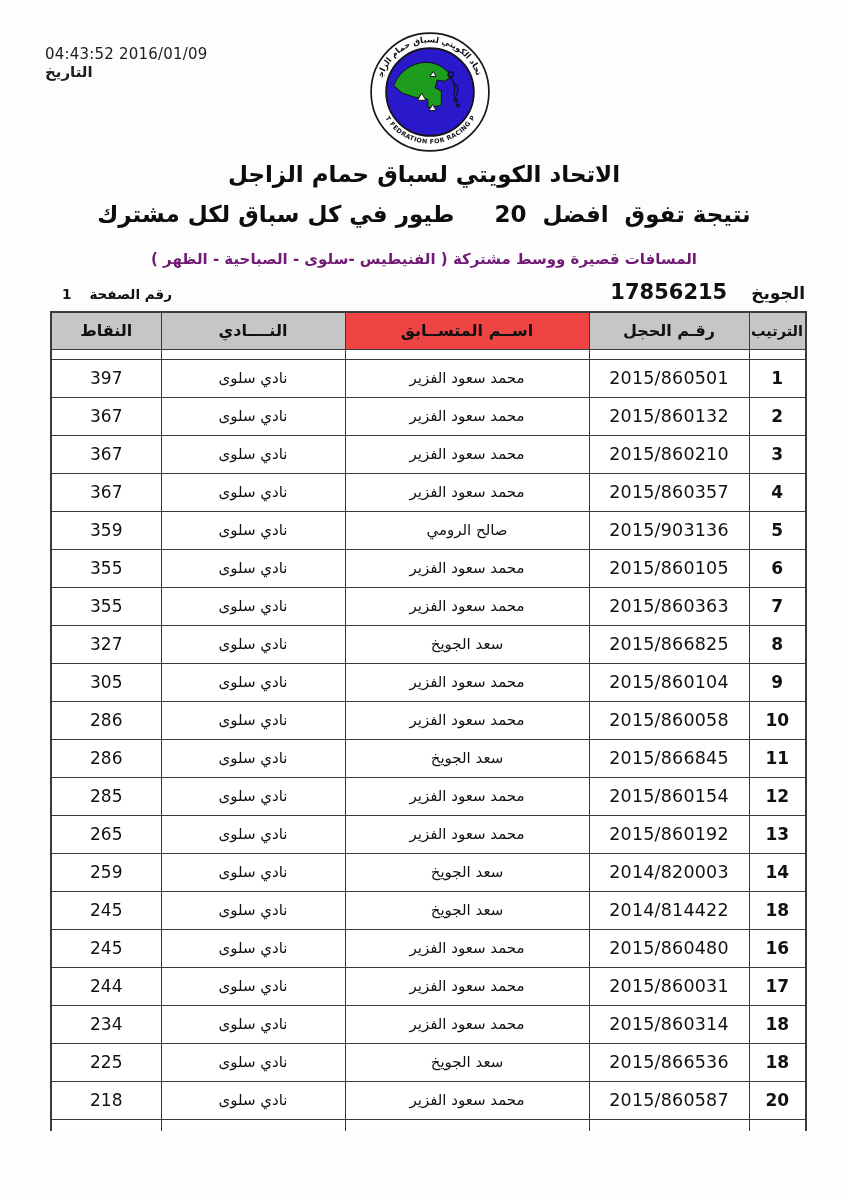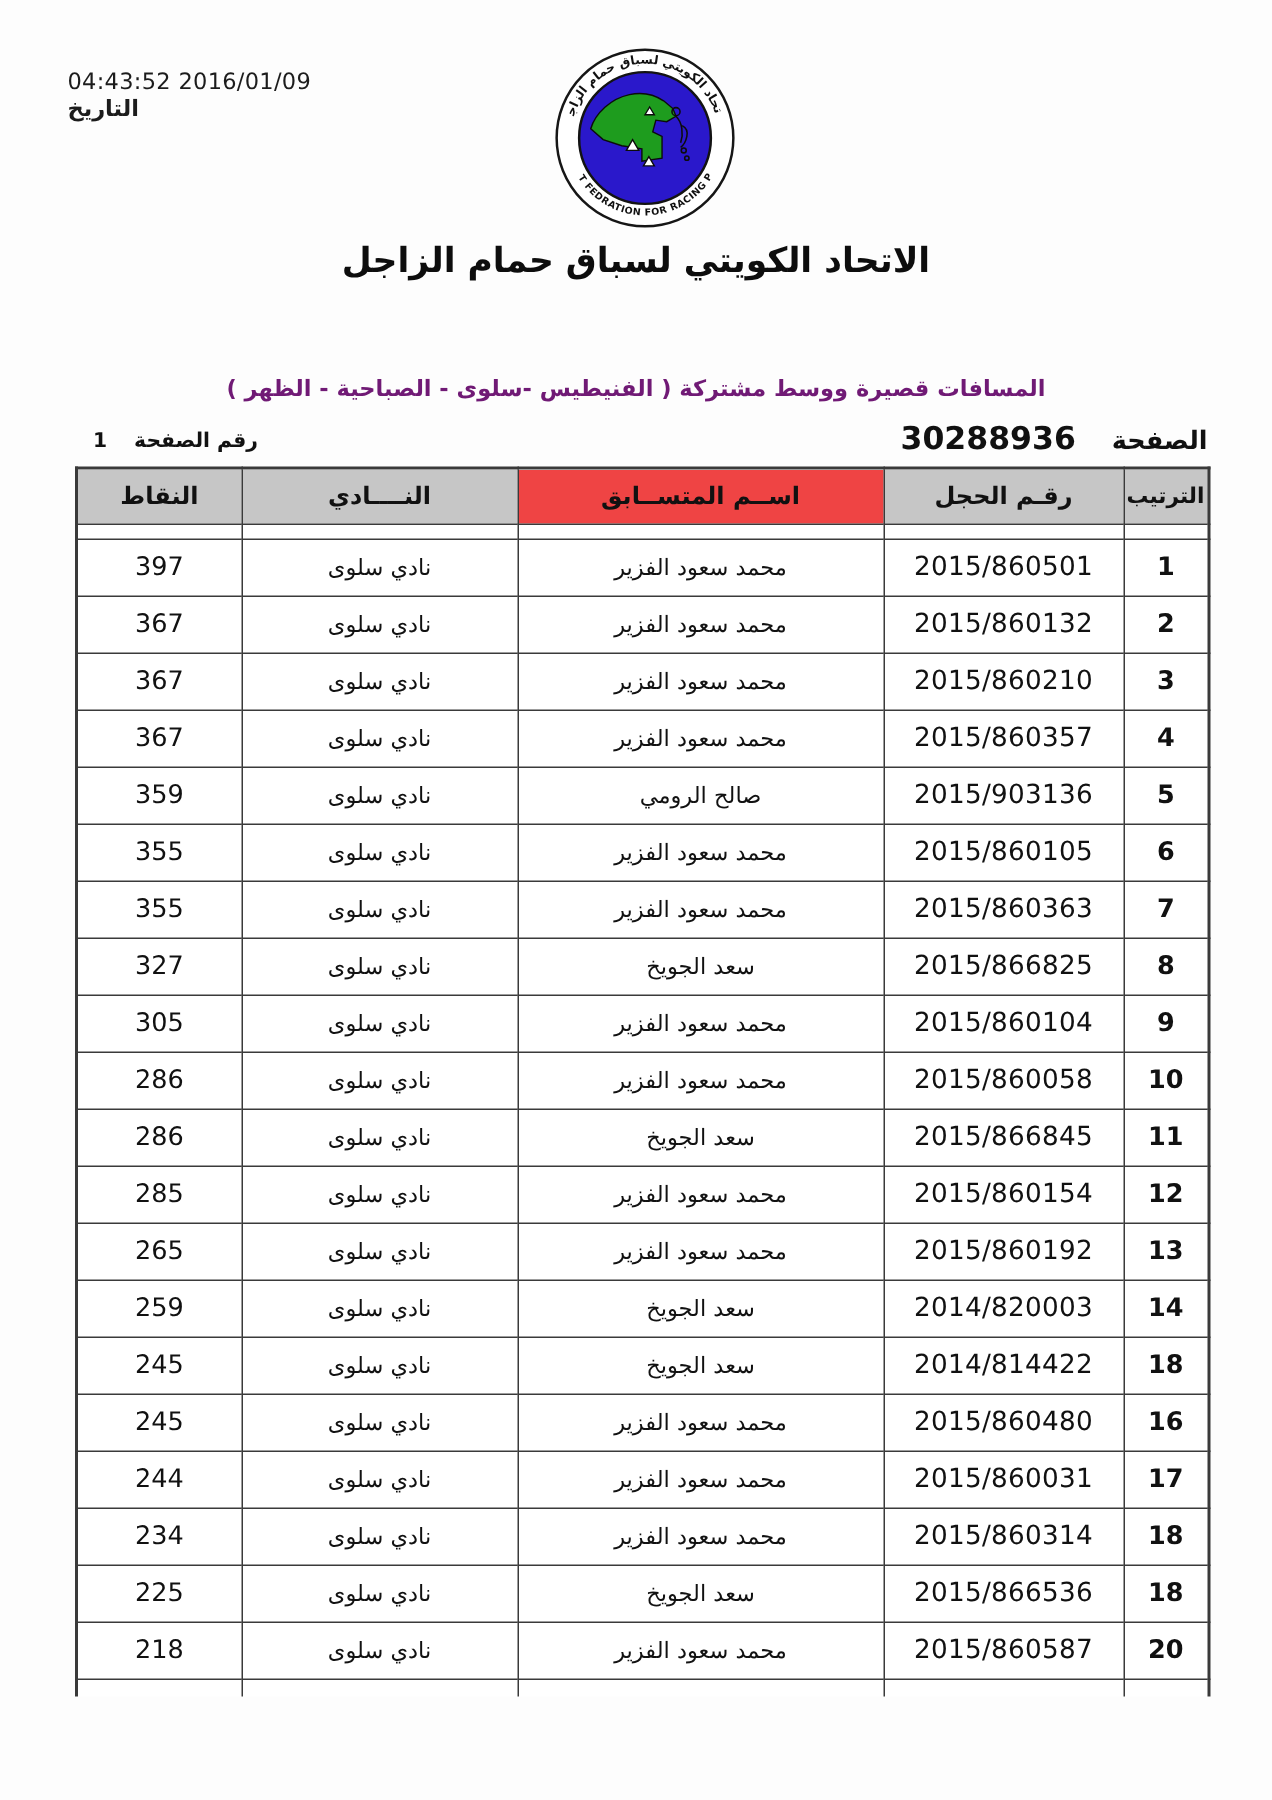--- a/index.html
+++ b/index.html
@@ -119,25 +119,26 @@
     <path id="arcBottom" d="M 16.7,85 A 50,50 0 0 0 103.3,85" fill="none"></path>
     <text class="logo-ar">
       <textPath href="#arcTop" startOffset="50%" text-anchor="middle">الإتحاد الكويتي لسباق حمام الزاجل</textPath>
     </text>
     <text class="logo-en">
       <textPath href="#arcBottom" startOffset="50%" text-anchor="middle">KUWAIT FEDRATION FOR RACING PIGEON</textPath>
     </text>
   </svg>
 
   <div class="title1">الاتحاد الكويتي لسباق حمام الزاجل</div>
+  <div class="title2">نتيجة تفوق  افضل  20     طيور في كل سباق لكل مشترك</div>
   <div class="subtitle" style="color: #701a75;">المسافات قصيرة ووسط مشتركة ( الفنيطيس -سلوى - الصباحية - الظهر )</div>
 
   <div class="season-row">
-    <span class="season-label">الصفحة</span>
-    <span class="season-value">30288936</span>
+    <span class="season-label">الجويخ</span>
+    <span class="season-value">17856215</span>
   </div>
   <div class="pagenum-row">
     <span>رقم الصفحة</span>
     <span>1</span>
   </div>
 
   <table class="results">
     <colgroup>
       <col style="width:57px">
       <col style="width:160px">

